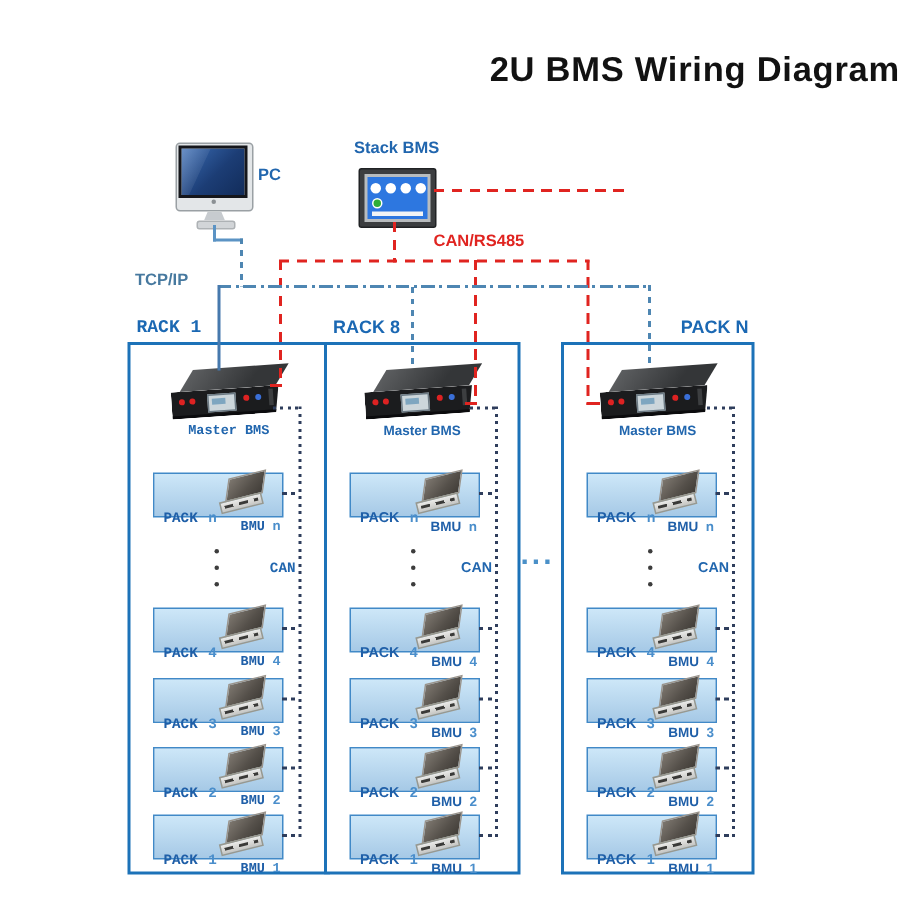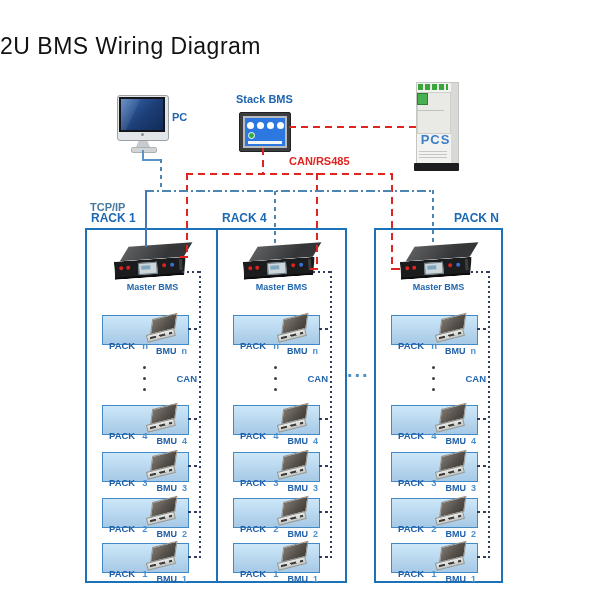--- a/index.html
+++ b/index.html
@@ -1,21 +1,21 @@
 <!DOCTYPE html>
 <html><head>
 <meta charset="utf-8">
 <style>
   html,body{margin:0;padding:0;background:#fff;}
   #stage{position:relative;width:600px;height:600px;background:#fff;overflow:hidden;
          font-family:"Liberation Sans",sans-serif;}
   .abs{position:absolute;}
 
   
-  #title{left:0;right:0;top:33px;text-align:left;font-size:23px;font-weight:normal;
+  #title{left:0;right:0;top:33px;text-align:right;font-size:23px;font-weight:bold;
          letter-spacing:.5px;color:#121212;}
   .devlbl{font-size:11px;font-weight:bold;color:#2166ae;}
   .lbl-red{font-size:11px;font-weight:bold;color:#e02420;}
   .lbl-steel{font-size:11px;font-weight:bold;color:#47799f;}
   .rack-label{position:absolute;top:1px;left:6px;font-size:12px;font-weight:bold;color:#1b68b3;}
   .rack.rn .rack-label{left:auto;right:4px;}
   .master-label{position:absolute;top:72px;left:0;right:0;text-align:center;
                 font-size:9px;font-weight:bold;color:#2166ae;}
   .pack-label{font-size:9.5px;font-weight:bold;color:#1f5fa8;}
   .pack-label i,.bmu-label i{font-style:normal;color:#4a8ecb;margin-left:7px;}
@@ -32,21 +32,21 @@
   .rv{width:2px;background:repeating-linear-gradient(180deg,#e02420 0 7px,transparent 7px 12px);}
   .rs{background:#e02420;}
   .bsolid-v{width:2px;background:#4679ad;}
   .bsolid-h{height:2px;background:#5b93c4;}
   .pcsolid-v{width:2px;background:#5b93c4;}
   .bdash-v{width:2px;background:repeating-linear-gradient(180deg,#4e86b2 0 4px,transparent 4px 8px);}
   .busdd{height:2px;background:repeating-linear-gradient(90deg,#4e86b2 0 9px,transparent 9px 12px,#4e86b2 12px 14px,transparent 14px 17px);}
 
   
   .rack{position:absolute;top:210px;height:373px;z-index:2;}
-  .rack.r1{left:85px;width:135px;}
+  .rack.r1{left:85px;width:135px;font-family:Liberation Mono, monospace;}
   .rack.r2{left:216px;width:131px;}
   .rack.rn{left:374px;width:129px;}
   .rack-box{position:absolute;left:0;right:0;top:18px;bottom:0;border:2px solid #1c72b8;background:#fff;}
 
   .pack{position:absolute;left:17px;width:85px;height:28px;border:1px solid #4189c7;
         background:linear-gradient(#cde7f8,#a6c9e6);}
   .pack .pack-label{position:absolute;left:6px;top:24px;}
   .pk-conn{position:absolute;left:103px;width:11px;height:2px;
            background:repeating-linear-gradient(90deg,#2e3d5c 0 3px,transparent 3px 6px);}
   .dch{position:absolute;left:97px;width:18px;top:61px;height:2px;
@@ -142,33 +142,23 @@
     <div class="sb-screen">
       <span class="sb-btn" style="left:2px"></span>
       <span class="sb-btn" style="left:12px"></span>
       <span class="sb-btn" style="left:22px"></span>
       <span class="sb-btn" style="left:32px"></span>
       <span class="sb-green"></span>
       <span class="sb-bar"></span>
     </div>
   </div>
 
-  <div id="pcs-dev" class="abs">
-    <div class="pcs-body"></div>
-    <div class="pcs-greens"></div>
-    <div class="pcs-panel"></div>
-    <div class="pcs-scr"></div>
-    <div class="pcs-line"></div>
-    <div id="pcs-label">PCS</div>
-    <div class="pcs-vents"></div>
-    <div class="pcs-base"></div>
-  </div>
 
   <div class="abs lbl-red" style="left:289px;top:155px;">CAN/RS485</div>
-  <div class="abs lbl-steel" style="left:90px;top:181px;margin-top:20px;">TCP/IP</div>
+  <div class="abs lbl-steel" style="left:90px;top:181px;">TCP/IP</div>
 
   <div class="wire rh" style="left:289px;top:126px;width:127px;"></div>
   <div class="wire rv" style="left:262px;top:148px;height:27px;"></div>
   <div class="wire rh" style="left:186px;top:173px;width:207px;"></div>
   <div class="wire rv" style="left:186px;top:173px;height:85px;"></div>
   <div class="wire rh rs" style="left:180px;top:256px;width:8px;height:2px;"></div>
   <div class="wire rv" style="left:316px;top:173px;height:97px;"></div>
   <div class="wire rh rs" style="left:310px;top:268px;width:8px;height:2px;"></div>
   <div class="wire rv" style="left:391px;top:173px;height:97px;"></div>
   <div class="wire rh rs" style="left:391px;top:268px;width:9px;height:2px;"></div>
@@ -242,21 +232,21 @@
      <span class="pack-label"><b>PACK</b><i>1</i></span>
      <div class="bmu-dev">
        <div class="bmu-top"></div>
        <div class="bmu-front"></div>
      </div>
    </div>
    <div class="bmu-label" style="top:364px"><b>BMU</b><i>1</i></div>
    <div class="pk-conn" style="top:346px"></div>
     </div>
   <div class="rack r2">
-   <div class="rack-label">RACK 4</div>
+   <div class="rack-label">RACK 8</div>
    <div class="rack-box"></div>
    <div class="master-bms">
      <div class="srv-top"></div>
      <div class="srv-front">
        <span class="knob k1"></span>
        <span class="knob k2"></span>
        <div class="srv-lcd"></div>
        <span class="knob k3"></span>
        <span class="knob k4"></span>
        <div class="srv-ear"></div>

